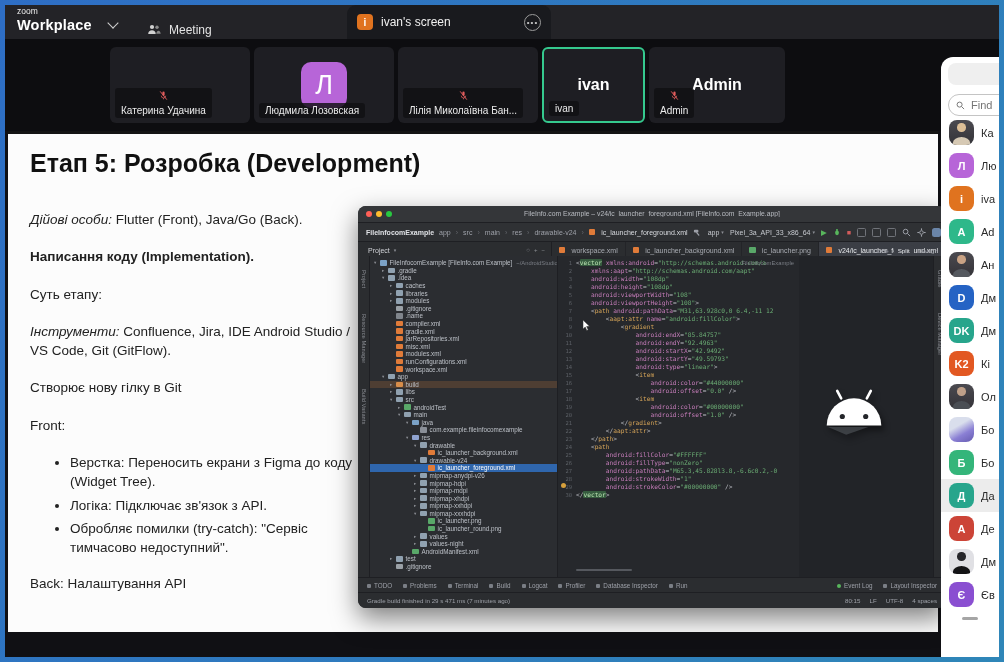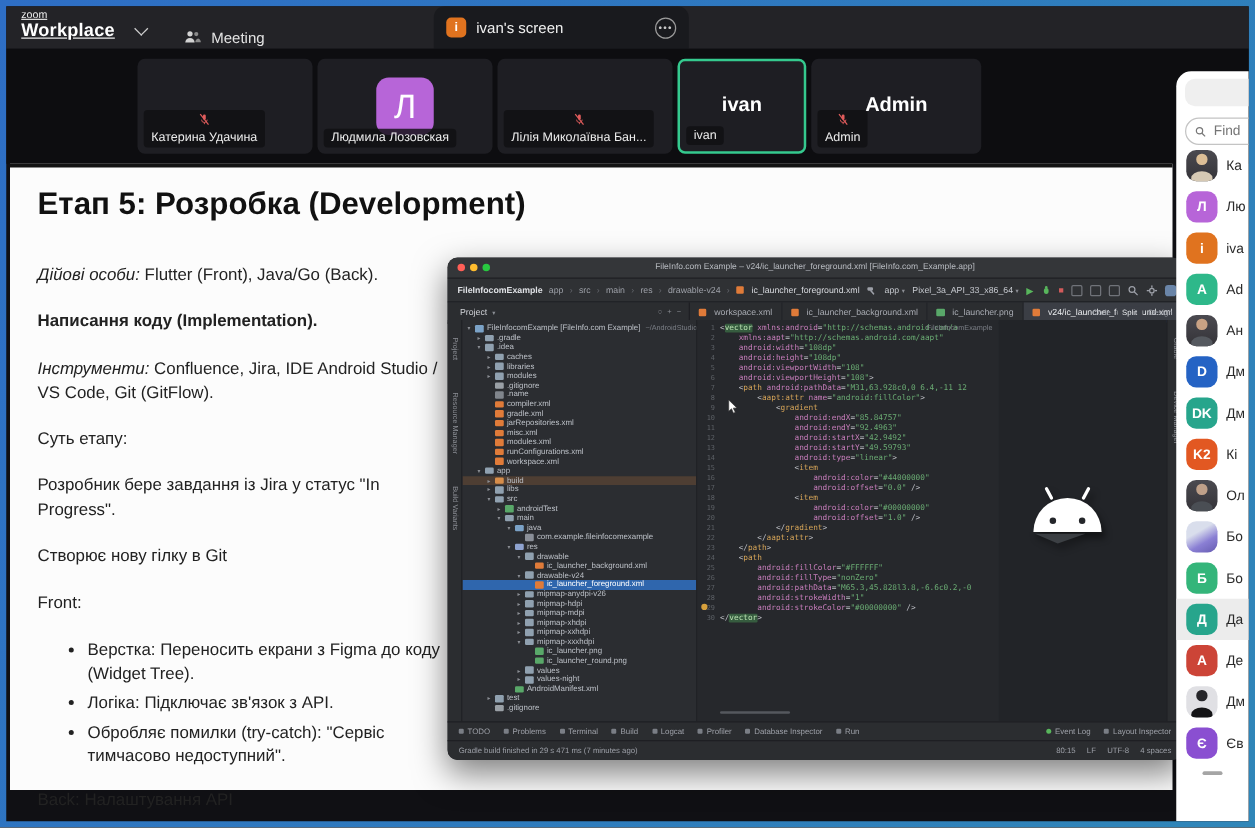--- a/index.html
+++ b/index.html
@@ -1,21 +1,21 @@
 <!DOCTYPE html>
 <html><head>
 <meta charset="utf-8">
 <style>
   html,body{margin:0;padding:0;background:#333;}
   .frame{position:relative;width:1004px;height:662px;background:linear-gradient(120deg,#2e6ec5,#2f86b8);overflow:hidden;font-family:"Liberation Sans",sans-serif;}
   .stage{position:absolute;inset:5px;background:#101014;overflow:hidden;}
 
   
   .topbar{position:absolute;left:0;top:0;right:0;height:34px;background:#232327;color:#e8e8e8;}
-  .brand{position:absolute;left:12px;top:2px;line-height:1;cursor:default;text-decoration:underline;}
+  .brand{position:absolute;left:12px;top:2px;line-height:1;cursor:default;}
   .brand .z{font-size:8.5px;color:#fff;opacity:.92;display:block;margin-bottom:1px;}
   .brand .w{font-size:14.5px;font-weight:700;color:#fff;letter-spacing:.2px;margin-top:36px;}
   .chev{position:absolute;left:104px;top:14px;width:7px;height:7px;border-right:1.6px solid #cfcfcf;border-bottom:1.6px solid #cfcfcf;transform:rotate(45deg);}
   .meeting-tab{position:absolute;left:142px;top:0;height:49px;display:flex;align-items:center;gap:7px;font-size:12px;color:#e3e3e3;}
   .screen-tab{position:absolute;left:342px;top:0;width:204px;height:34px;background:#191a1e;border-radius:9px 9px 0 0;display:flex;align-items:center;gap:8px;padding:0 10px;box-sizing:border-box;}
   .tab-ico{width:16px;height:16px;border-radius:4px;background:#e0731f;color:#fff;font-size:10px;font-weight:700;display:flex;align-items:center;justify-content:center;}
   .screen-tab .lbl{font-size:12px;color:#f0f0f0;flex:1;}
   .more{width:15px;height:15px;border:1px solid #9a9a9a;border-radius:50%;color:#c9c9c9;font-size:8px;letter-spacing:1px;display:flex;align-items:center;justify-content:center;}
 
   
@@ -241,25 +241,24 @@
 
   <div class="slide">
     <div class="slide-title">Етап 5: Розробка (Development)</div>
     <div class="col">
       <div>
 
           <p class="para"><span class="lead">Дійові особи:</span><span> Flutter (Front), Java/Go (Back).</span></p>
 
           <p class="para b"><span class="lead"></span><span>Написання коду  (Implementation).</span></p>
 
+          <p class="para"><span class="lead"></span><span>Суть етапу:</span></p>
+
           <p class="para"><span class="lead">Інструменти:</span><span> Confluence, Jira, IDE Android Studio / VS Code, Git (GitFlow).</span></p>
 
-          <p class="para"><span class="lead"></span><span>Суть етапу:</span></p>
-
-          <p class="para"><span class="lead"></span><span>Розробник бере завдання із Jira у статус "In Progress".</span></p>
 
           <p class="para"><span class="lead"></span><span>Створює нову гілку в Git</span></p>
 
           <p class="para"><span class="lead"></span><span>Front:</span></p>
         </div>
       <ul class="bullets">
 
       <li>Верстка: Переносить екрани з Figma до коду (Widget Tree).</li>
             <li>Логіка: Підключає зв'язок з API.</li>
             <li>Обробляє помилки (try-catch): "Сервіс тимчасово недоступний".</li>

